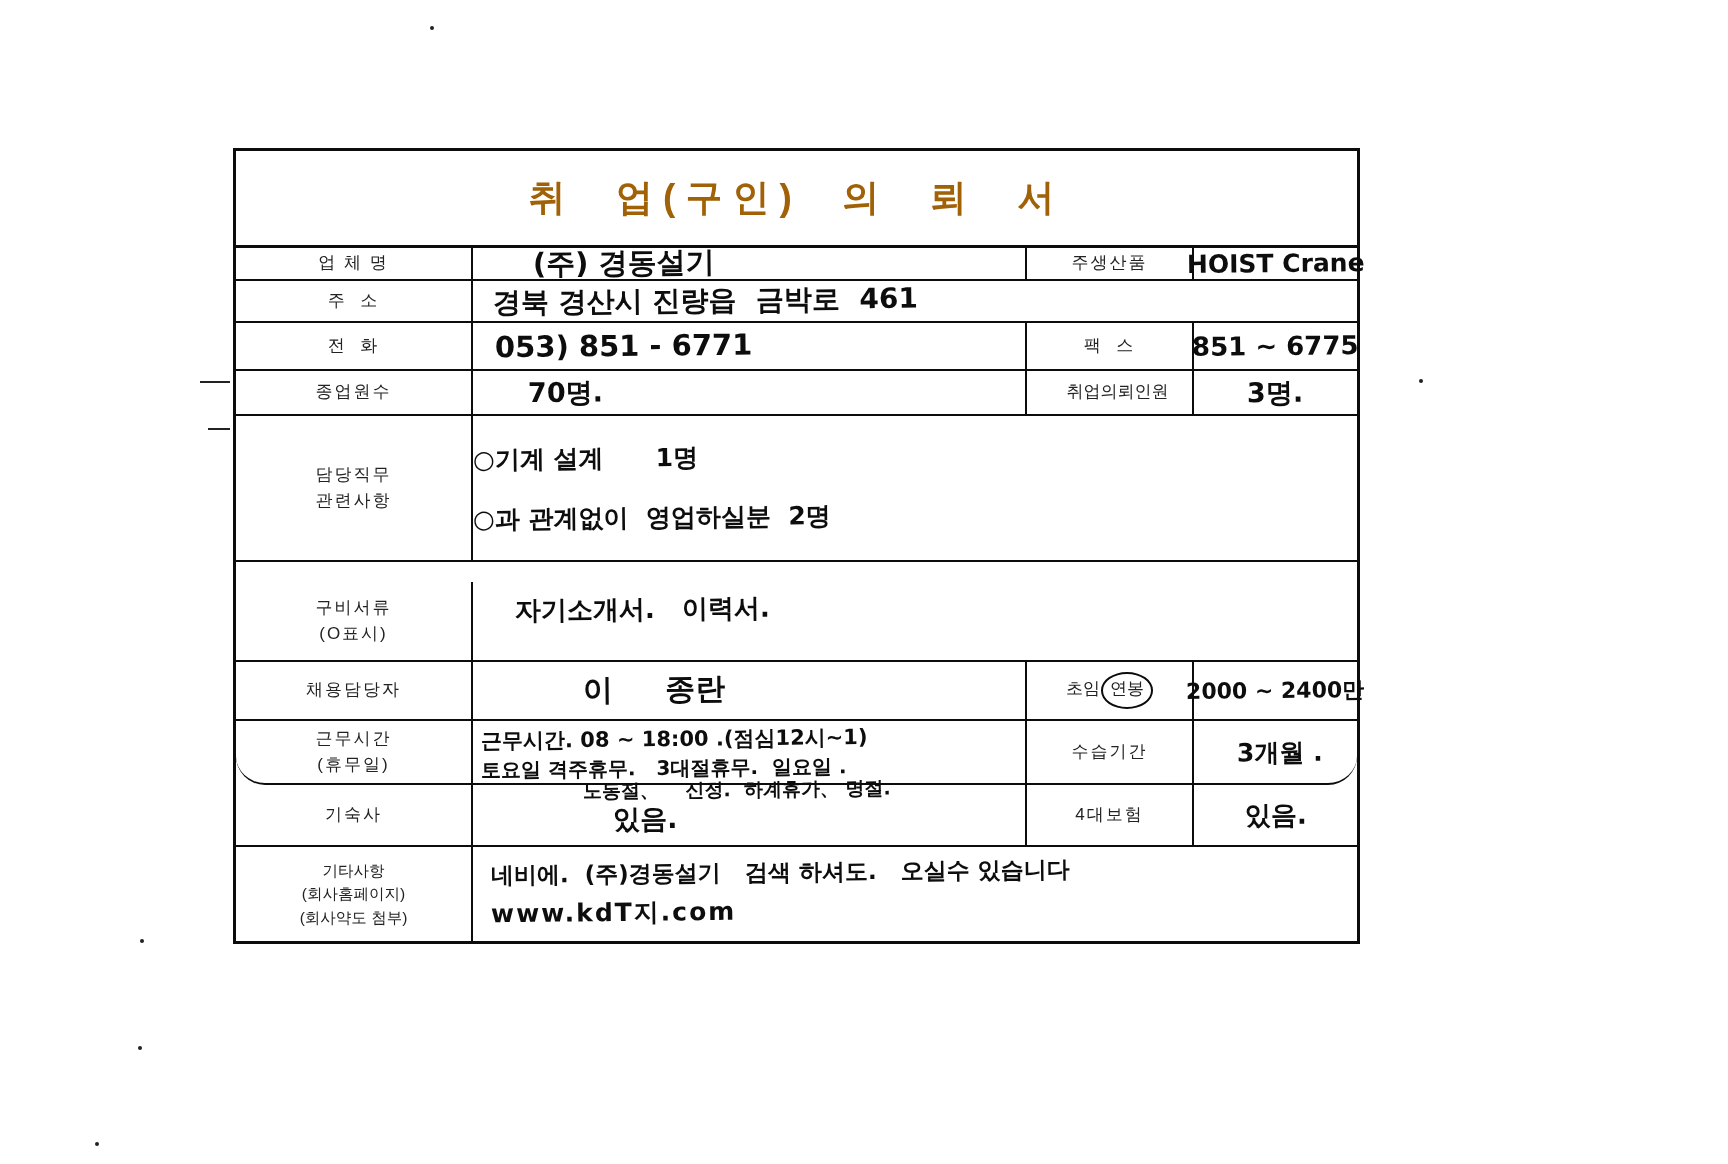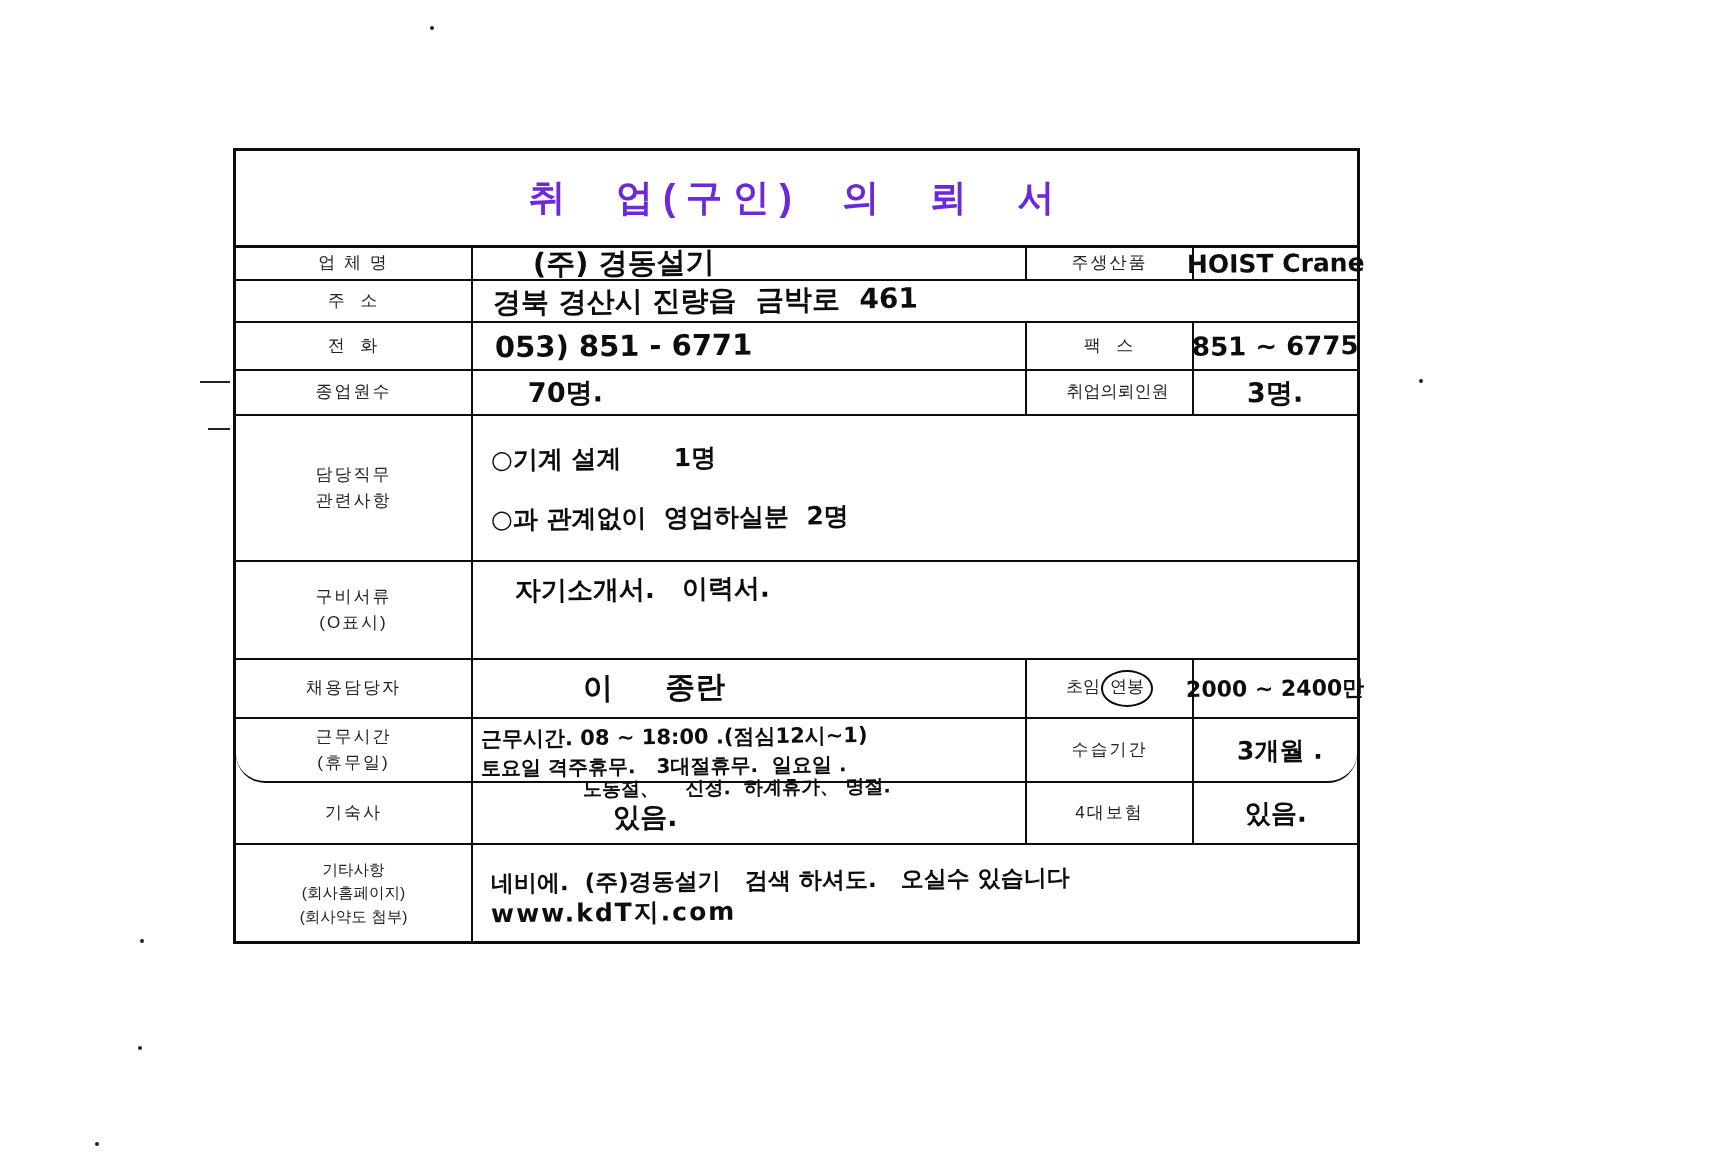--- a/index.html
+++ b/index.html
@@ -15,52 +15,52 @@
   .fax-to    { position:absolute; left:1000px; top:0; white-space:pre; }
   .fax-page  { position:absolute; left:1332px; top:0; white-space:pre; }
 
   
   .form-table { position:absolute; left:233px; top:148px; width:1127px; height:796px;
                 border:3px solid #0c0c0c; background:#fff; display:flex; flex-direction:column; }
   .row { display:flex; border-bottom:2px solid #0c0c0c; position:relative; }
   .row:last-child { border-bottom:none; }
 
   .title-row { height:97px; align-items:center; justify-content:center; border-bottom:3px solid #0c0c0c; }
-  .form-title { font-size:37px; font-weight:600; letter-spacing:10px; white-space:pre; color:#6d28d9; }
+  .form-title { font-size:37px; font-weight:600; letter-spacing:10px; white-space:pre; color:#a16207; }
 
   .c-label  { width:237px; border-right:2px solid #0c0c0c; display:flex; flex-direction:column;
               align-items:center; justify-content:center; text-align:center; }
   .c-val    { flex:1; display:flex; align-items:center; position:relative; overflow:visible; }
   .c-label2 { width:167px; border-left:2px solid #0c0c0c; display:flex; align-items:center;
               justify-content:center; text-align:center; }
   .c-val2   { width:165px; border-left:2px solid #0c0c0c; display:flex; align-items:center;
               justify-content:center; position:relative; }
   .lbl { font-size:17px; letter-spacing:2px; white-space:pre; line-height:1.55; color:#222; }
   .lbl-sm { font-size:15.5px; letter-spacing:0; white-space:pre; line-height:1.5; color:#222; }
 
   
   .hw { font-family:"DejaVu Sans", sans-serif; font-weight:700; color:#0d0d0d;
         white-space:pre; transform:rotate(-0.6deg); }
 
   .r-company   { height:33px; }
   .r-address   { height:42px; }
   .r-phone     { height:48px; }
   .r-employees { height:45px; }
   .r-duties    { height:146px; }
-  .r-docs      { height:98px; }
+  .r-docs      { height:80px;margin-top:20px; }
   .r-recruiter { height:59px; }
   .r-hours     { height:64px;border-radius:29px; }
   .r-dorm      { height:62px; }
   .r-etc       { flex:1; }
 
-  .duties-val { flex-direction:column; align-items:flex-start; justify-content:center; gap:26px; padding-left:18px; }
+  .duties-val { flex-direction:column; align-items:flex-start; justify-content:center; gap:26px; }
   .docs-val   { align-items:flex-start; padding-top:10px; padding-left:42px; }
   .hours-val  { flex-direction:column; align-items:flex-start; justify-content:flex-start; padding:4px 0 0 8px; }
   .hours-line3 { position:absolute; left:110px; bottom:-20px; z-index:3; }
-  .etc-val    { flex-direction:column; align-items:flex-start; justify-content:flex-start; padding:20px 0 0 18px; }
+  .etc-val    { flex-direction:column; align-items:flex-start; justify-content:flex-start; padding:10px 0 0 18px; gap:8px; }
 
   .circled { display:inline-block; border:2.5px solid #0c0c0c; border-radius:50%;
              padding:2px 7px 4px 7px; margin-left:1px; }
 
   
   .artifact { position:absolute; background:#222; }
   .dash { height:2px; }
   .dot { width:4px; height:4px; border-radius:50%; }
 </style>
 </head>

